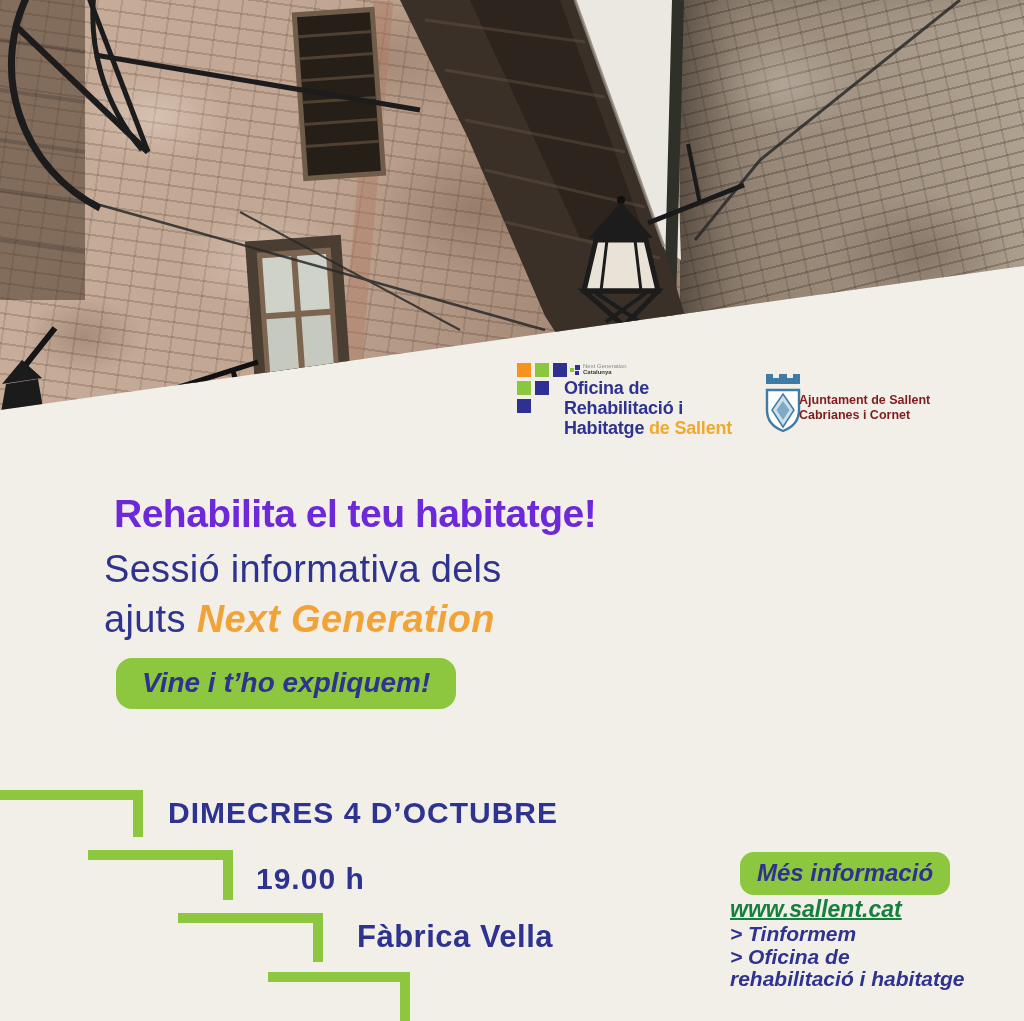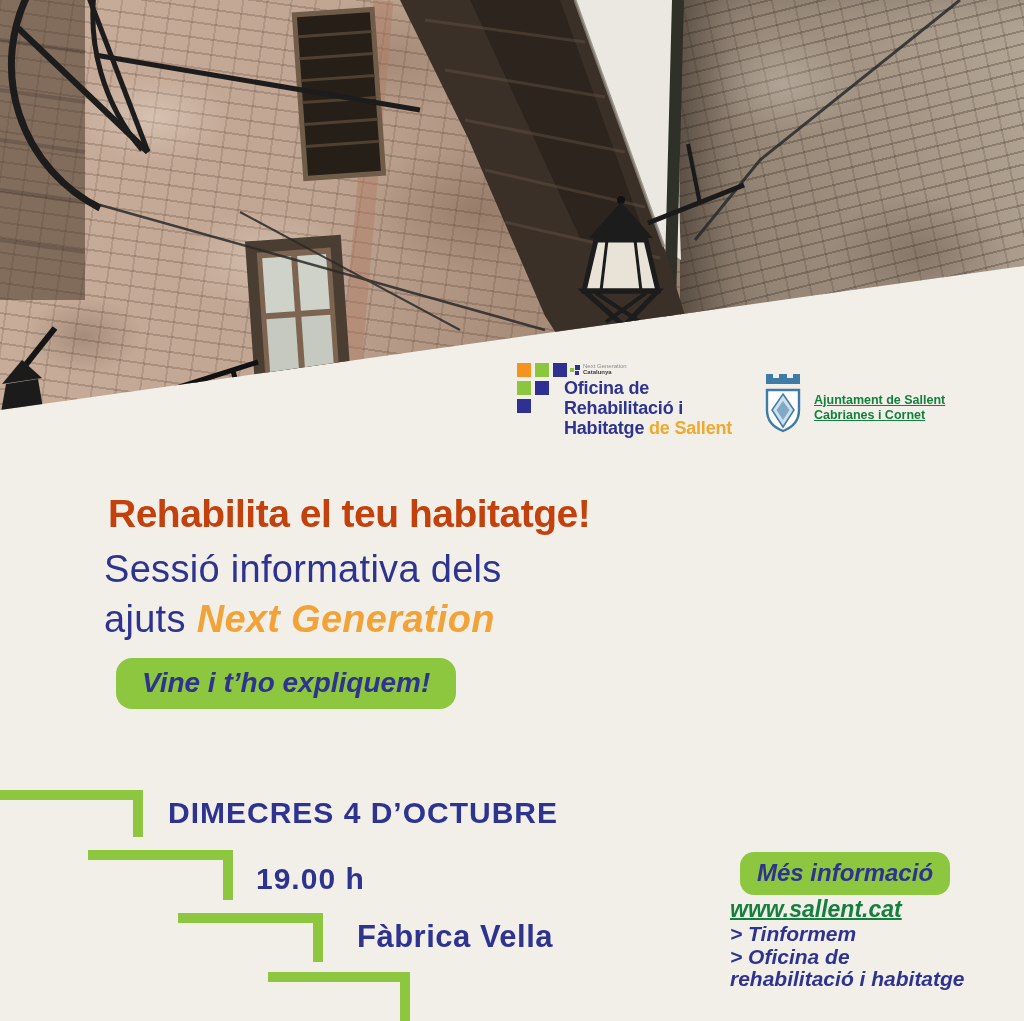--- a/index.html
+++ b/index.html
@@ -43,25 +43,25 @@
   .ng-mark{position:absolute;left:53px;top:0px;height:14px;}
   .ng-pix{position:absolute;left:0;top:2px;width:9px;height:10px;}
   .ng-px{position:absolute;}
   .ng-text{position:absolute;left:13px;top:0;white-space:nowrap;}
   .ng-l1{font-size:6px;color:#8a8a8a;line-height:6px;}
   .ng-l2{font-size:6px;color:#3a3a3a;font-weight:bold;line-height:7px;}
   .of-text{position:absolute;left:47px;top:15px;font-size:18px;font-weight:bold;
     color:#2e3390;line-height:20px;white-space:nowrap;letter-spacing:-0.2px;}
   .accent-orange{color:#efa92f;}
   .logo-ajuntament{position:absolute;left:764px;top:370px;width:230px;height:66px;}
-  .aj-text{position:absolute;left:50px;top:23px;font-size:12.5px;font-weight:600;
-    color:#15803d;line-height:15px;white-space:nowrap;text-decoration:underline;}
-  
-  .h-title{position:absolute;left:108px;top:492px;font-size:39px;font-weight:800;
-    letter-spacing:-0.5px;color:#c2410c;white-space:nowrap;}
+  .aj-text{position:absolute;left:35px;top:23px;font-size:12.5px;font-weight:600;
+    color:#7f1d1d;line-height:15px;white-space:nowrap;}
+  
+  .h-title{position:absolute;left:114px;top:492px;font-size:39px;font-weight:800;
+    letter-spacing:-0.5px;color:#6d28d9;white-space:nowrap;}
   .h-sub{position:absolute;left:104px;font-size:38px;color:#2e3390;white-space:nowrap;letter-spacing:0.3px;}
   .h-sub1{top:548px;}
   .h-sub2{top:598px;}
   .h-accent{color:#f2a338;font-style:italic;font-weight:600;}
   .pill{display:inline-block;background:#8dc63f;color:#2e3390;
     font-weight:bold;font-style:italic;border-radius:16px;margin-left:12px;}
   .h-badge{position:absolute;left:104px;top:658px;font-size:28px;padding:9px 26px 10px;}
   
   .bar{position:absolute;background:#8dc63f;}
   .step-label{position:absolute;color:#2e3390;font-weight:800;white-space:nowrap;}

